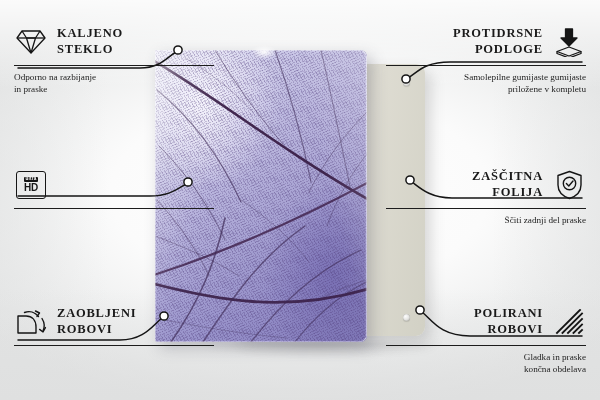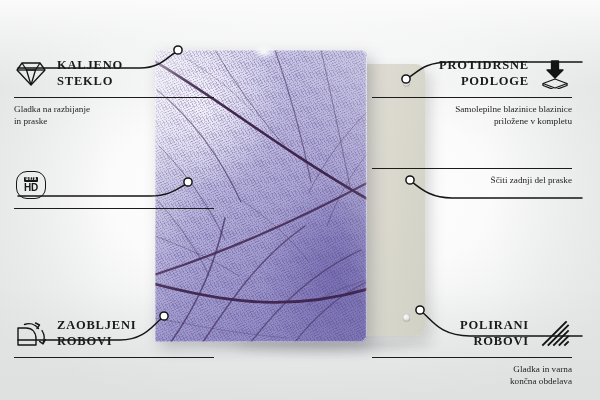--- a/index.html
+++ b/index.html
@@ -144,21 +144,21 @@
     inset: 0;
     pointer-events: none;
   }
 
   
   .callout {
     position: absolute;
     width: 200px;
   }
   .callout.left  { left: 14px;  text-align: left; }
-  .callout.right { right: 28px; text-align: right; }
+  .callout.right { right: 14px; text-align: right; }
 
   .callout-head {
     display: flex;
     align-items: center;
     gap: 9px;
     min-height: 40px;
   }
   .callout.right .callout-head { flex-direction: row-reverse; }
 
   .callout-icon {
@@ -187,31 +187,31 @@
   }
   .callout-sub {
     font-family: "Liberation Serif", serif;
     font-size: 9.2px;
     line-height: 1.34;
     color: #242424;
     white-space: pre-line;
   }
 
   
-  .row-top    { top: 22px; margin-top: 32px; }
+  .row-top    { top: 22px; }
   .row-mid    { top: 165px; }
-  .row-bottom { top: 302px; margin-top: 12px; }
+  .row-bottom { top: 302px; }
 
   
   .ico { display: block; }
   .hd-badge {
     width: 28px;
     height: 26px;
     border: 1.5px solid #161616;
-    border-radius: 11px;
+    border-radius: 3px;
     display: flex;
     flex-direction: column;
     align-items: center;
     justify-content: center;
     line-height: 1;
   }
   .hd-badge .hd-ultra {
     font-family: "Liberation Sans", sans-serif;
     font-size: 4.6px;
     font-weight: 700;
@@ -312,54 +312,65 @@
           <path d="M1 9 H29"></path>
           <path d="M6 2 L10.5 9 L15 24"></path>
           <path d="M24 2 L19.5 9 L15 24"></path>
           <path d="M10.5 9 H19.5"></path>
         </svg>
       </span>
       <span class="callout-title">KALJENO
 STEKLO</span>
     </div>
     <div class="callout-rule"></div>
-    <div class="callout-sub">Gladka na razbijanje
+    <div class="callout-sub">Odporno na razbijanje
 in praske</div>
   </div>
 
   <div class="callout right row-top">
     <div class="callout-head">
       <span class="callout-icon">
         <svg class="ico" width="30" height="30" viewBox="0 0 30 30" fill="none" stroke="#151515" stroke-width="1.3" stroke-linejoin="round">
           <path d="M11.5 2 H18.5 V11 H23 L15 19 L7 11 H11.5 Z" fill="#151515" stroke="#151515"></path>
           <path d="M15 20 L27 24.5 L15 29 L3 24.5 Z"></path>
           <path d="M3 24.5 V26.5 L15 31 L27 26.5 V24.5"></path>
         </svg>
       </span>
       <span class="callout-title">PROTIDRSNE
 PODLOGE</span>
     </div>
     <div class="callout-rule"></div>
-    <div class="callout-sub">Samolepilne blazinice blazinice
+    <div class="callout-sub">Samolepilne gumijaste gumijaste
 priložene v kompletu</div>
   </div>
 
   <div class="callout left row-mid">
     <div class="callout-head">
       <span class="callout-icon">
         <span class="hd-badge">
           <span class="hd-ultra">ultra</span>
           <span class="hd-text">HD</span>
         </span>
       </span>
     </div>
     <div class="callout-rule"></div>
   </div>
 
   <div class="callout right row-mid">
+    <div class="callout-head">
+      <span class="callout-icon">
+        <svg class="ico" width="27" height="30" viewBox="0 0 27 30" fill="none" stroke="#151515" stroke-width="1.4" stroke-linejoin="round" stroke-linecap="round">
+          <path d="M13.5 1.5 L25 5.5 V15 C25 22, 19.5 26.5, 13.5 28.5 C7.5 26.5, 2 22, 2 15 V5.5 Z"></path>
+          <circle cx="13.5" cy="13.5" r="6.2"></circle>
+          <path d="M10.4 13.6 L12.8 16 L17 11"></path>
+        </svg>
+      </span>
+      <span class="callout-title">ZAŠČITNA
+FOLIJA</span>
+    </div>
     <div class="callout-rule"></div>
     <div class="callout-sub">Ščiti zadnji del praske</div>
   </div>
 
   <div class="callout left row-bottom">
     <div class="callout-head">
       <span class="callout-icon">
         <svg class="ico" width="31" height="27" viewBox="0 0 31 27" fill="none" stroke="#151515" stroke-width="1.4" stroke-linejoin="round" stroke-linecap="round">
           <path d="M2 7 H10 C16 7, 20 11, 20 18 V24 H2 Z"></path>
           <path d="M8.5 3.5 C13.5 1.5, 19 3, 22.5 7.5"></path>
@@ -382,16 +393,16 @@
           <path d="M8.5 24 L28 4.5"></path>
           <path d="M14 24 L28 10"></path>
           <path d="M19.5 24 L28 15.5"></path>
           <path d="M25 24 L28 21"></path>
         </svg>
       </span>
       <span class="callout-title">POLIRANI
 ROBOVI</span>
     </div>
     <div class="callout-rule"></div>
-    <div class="callout-sub">Gladka in varna
+    <div class="callout-sub">Gladka in praske
 končna obdelava</div>
   </div>
 </div>
 
 </body></html>

